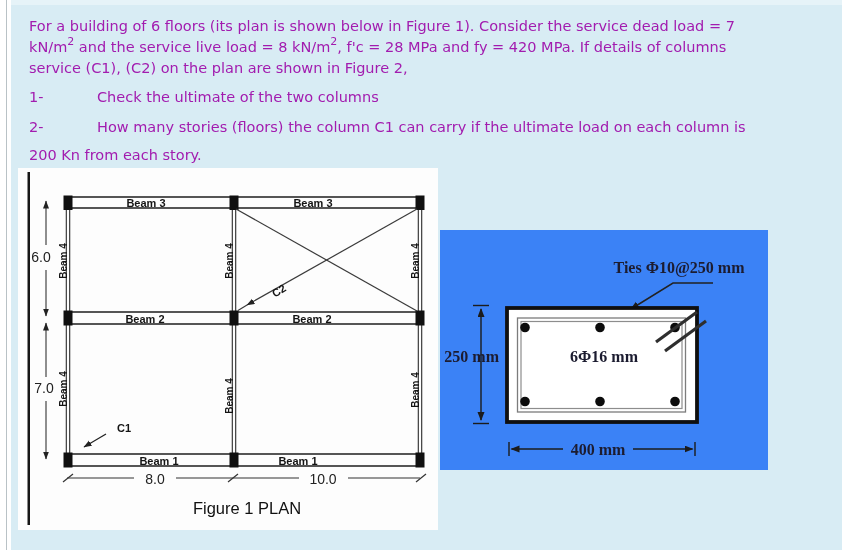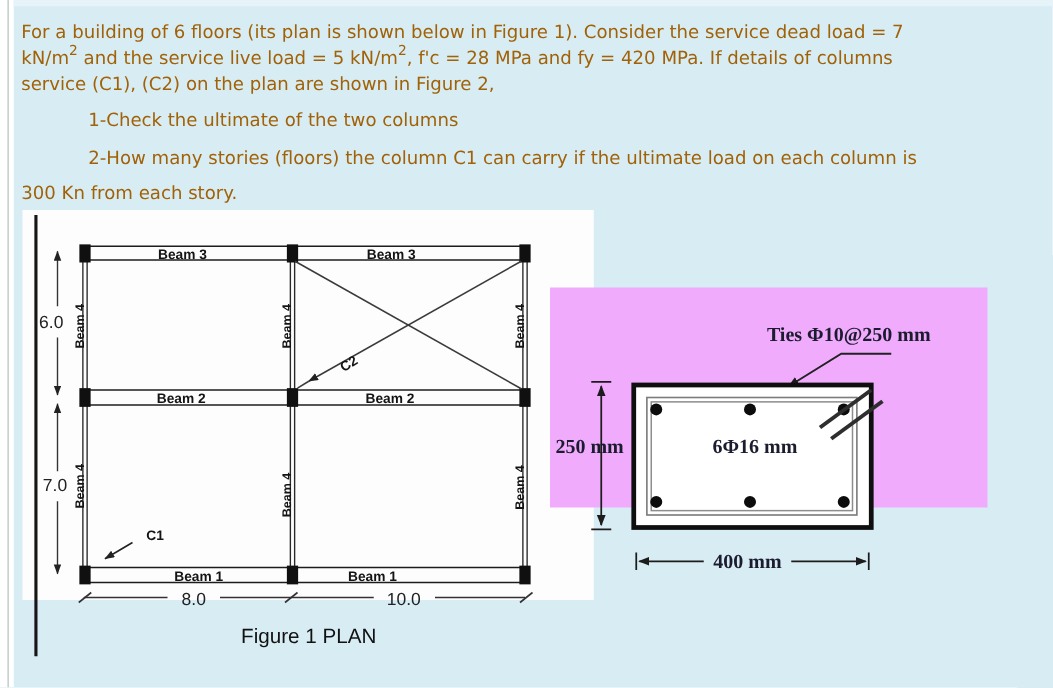--- a/index.html
+++ b/index.html
@@ -5,49 +5,49 @@
   html,body{margin:0;padding:0;}
   body{
     width:842px;height:550px;position:relative;overflow:hidden;
     background:#ffffff;
     font-family:"DejaVu Sans",sans-serif;
   }
   .edge-line{position:absolute;left:6px;top:0;width:1px;height:550px;background:#b9c2c6;}
   .content-panel{position:absolute;left:11px;top:0;width:831px;height:550px;background:#d8ecf4;}
   .top-strip{position:absolute;left:11px;top:0;width:831px;height:5px;background:#e6f3f8;}
   .textline{
-    position:absolute;left:17px;white-space:nowrap;
-    font-size:14.5px;line-height:21px;color:#a16207;text-align:right;
+    position:absolute;left:29px;white-space:nowrap;
+    font-size:14.5px;line-height:21px;color:#a21caf;
   }
   .sup{font-size:11px;position:relative;top:-7px;}
   .qnum{display:inline-block;width:68px;}
   .fig-panel{position:absolute;background:#fdfdfd;}
-  #plan-panel{left:18px;top:168px;width:420px;height:312px;padding-left:37px;}
-  #section-panel{left:440px;top:230px;width:328px;height:176px;background:#f0abfc;padding-left:22px;}
+  #plan-panel{left:18px;top:168px;width:420px;height:362px;}
+  #section-panel{left:440px;top:230px;width:328px;height:240px;background:#3b82f6;}
   svg{position:absolute;left:0;top:0;}
   svg text{user-select:none;}
   .plan-label{font-family:"Liberation Sans",sans-serif;font-weight:700;font-size:11px;fill:#141414;}
   .plan-label-sm{font-family:"Liberation Sans",sans-serif;font-weight:700;font-size:10px;fill:#141414;}
   .dim-label{font-family:"Liberation Sans",sans-serif;font-size:14px;fill:#222222;}
   .caption-label{font-family:"Liberation Sans",sans-serif;font-size:16.5px;font-weight:500;fill:#111111;}
   .serif-label{font-family:"Liberation Serif",serif;font-weight:700;font-size:16px;fill:#1c1c30;}
 </style>
 </head>
 <body>
 
 <div class="edge-line"></div>
 <div class="content-panel"></div>
 <div class="top-strip"></div>
 
 <div class="textline" style="top:16px">For a building of 6 floors (its plan is shown below in Figure 1). Consider the service dead load = 7</div>
-<div class="textline" style="top:37px"><span>kN/m</span><span class="sup">2</span><span> and the service live load = 5 kN/m</span><span class="sup">2</span><span>, f'c = 28 MPa and fy = 420 MPa. If details of columns</span></div>
+<div class="textline" style="top:37px"><span>kN/m</span><span class="sup">2</span><span> and the service live load = 8 kN/m</span><span class="sup">2</span><span>, f'c = 28 MPa and fy = 420 MPa. If details of columns</span></div>
 <div class="textline" style="top:58px">service (C1), (C2) on the plan are shown in Figure 2,</div>
 <div class="textline" style="top:87px"><span class="qnum">1-</span><span>Check the ultimate of the two columns</span></div>
 <div class="textline" style="top:117px"><span class="qnum">2-</span><span>How many stories (floors) the column C1 can carry if the ultimate load on each column is</span></div>
-<div class="textline" style="top:145px">300 Kn from each story.</div>
+<div class="textline" style="top:145px">200 Kn from each story.</div>
 
 <div class="fig-panel" id="plan-panel">
 <svg width="420" height="362" viewBox="18 168 420 362">
   <defs>
     <marker id="arr" orient="auto-start-reverse" markerWidth="9" markerHeight="8" refX="7.5" refY="3" markerUnits="userSpaceOnUse">
       <path d="M0,0 L8,3 L0,6 z" fill="#222"></path>
     </marker>
   </defs>
 
   <rect x="27.5" y="172" width="2.5" height="353" fill="#161616"></rect>

